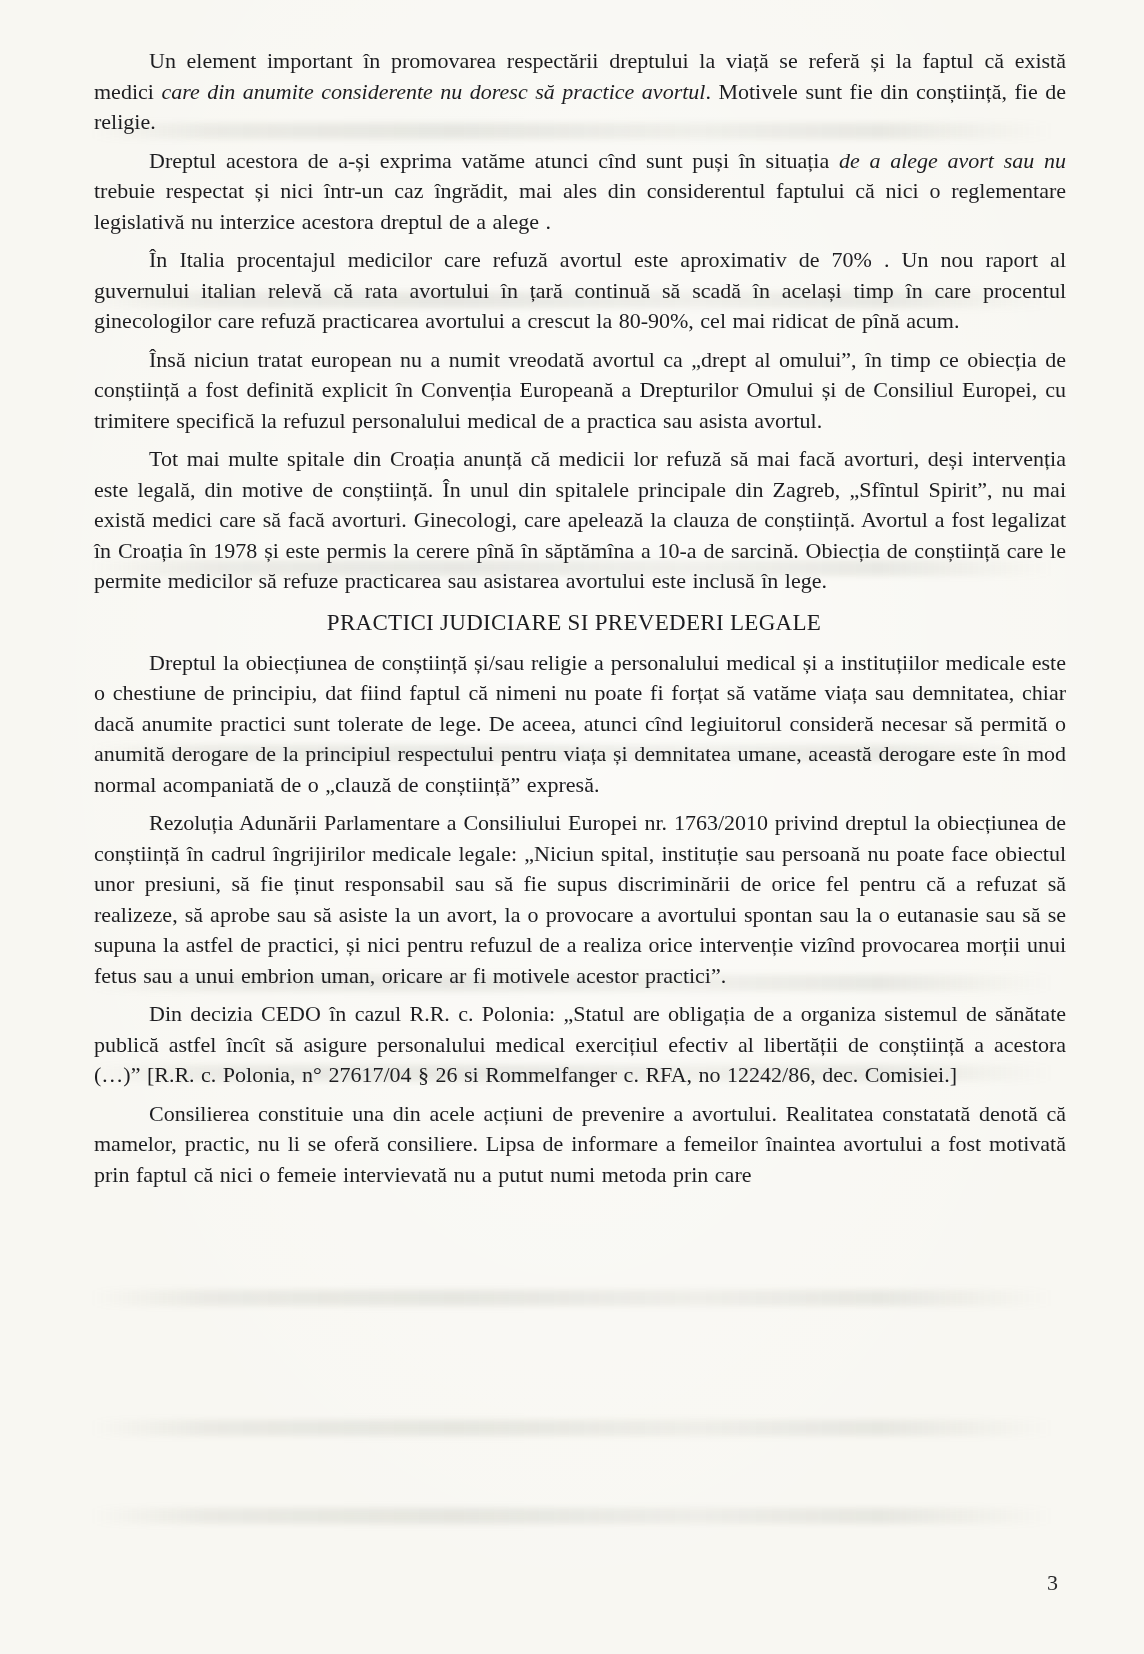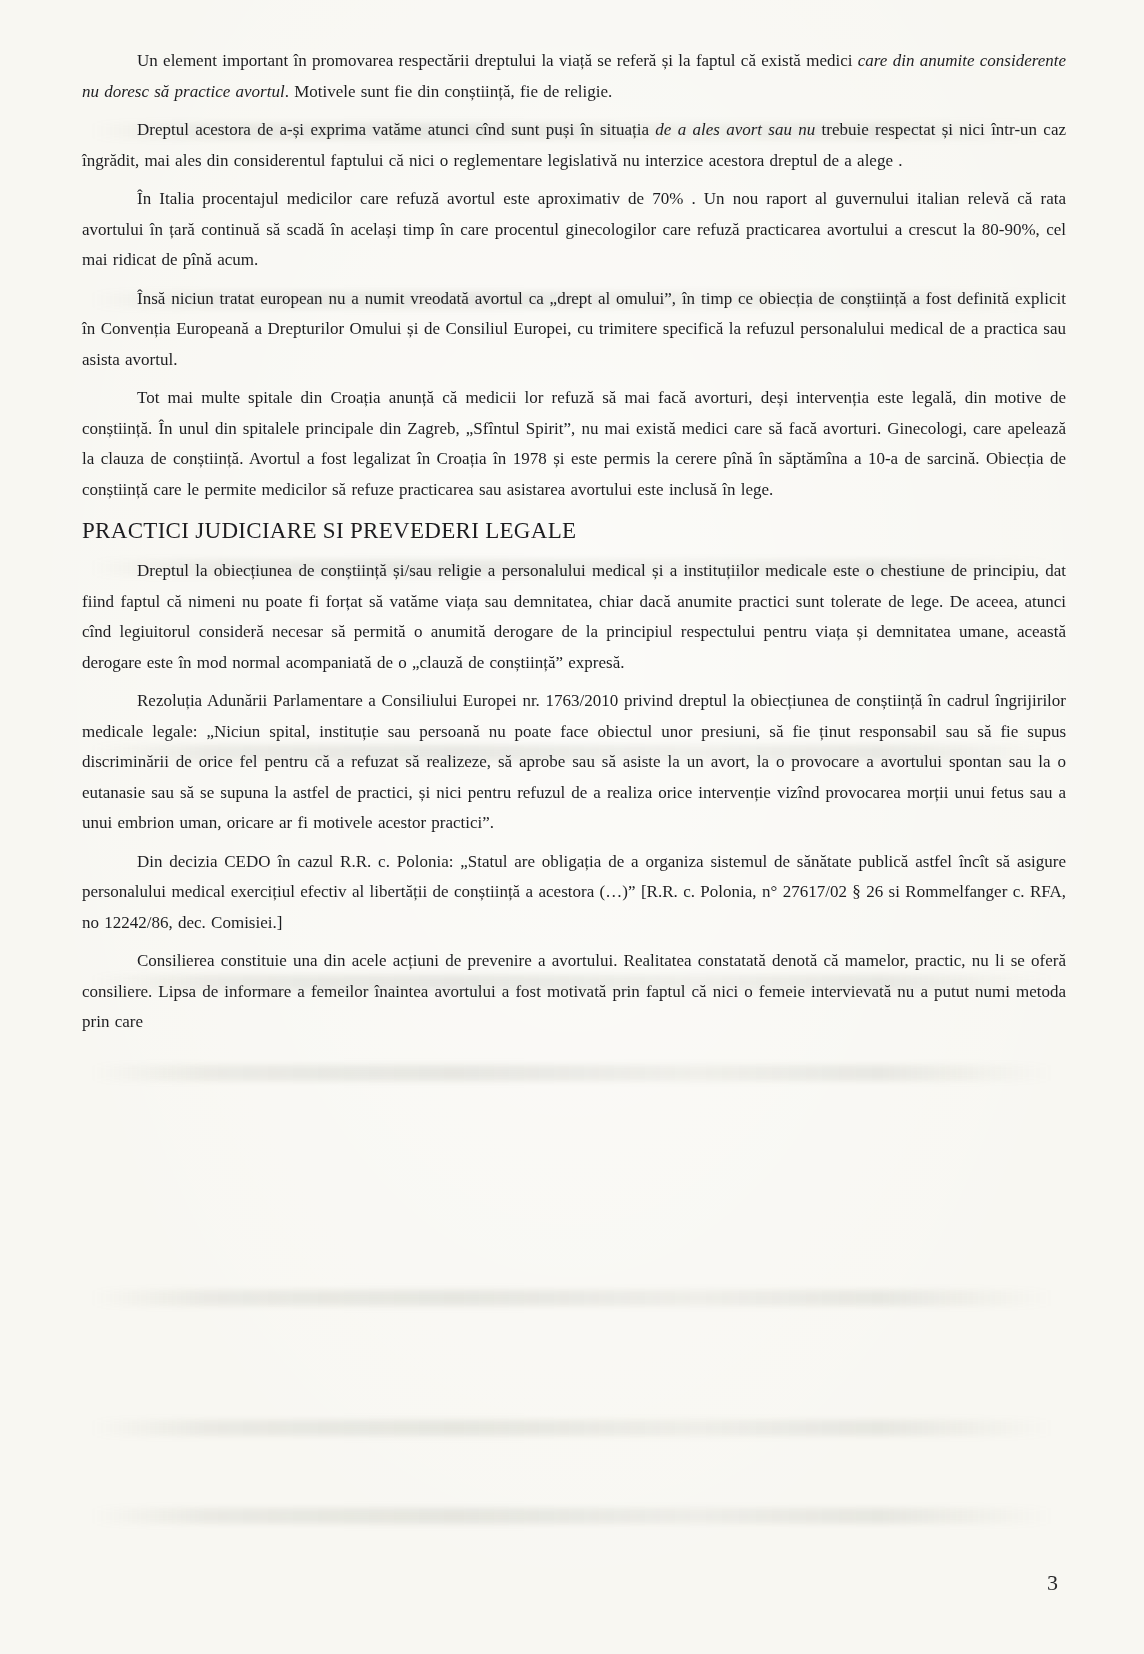--- a/index.html
+++ b/index.html
@@ -13,32 +13,32 @@
     overflow:hidden;
     font-family:"Liberation Serif","DejaVu Serif",serif;
     color:#1d1d20;
     box-shadow:0 0 12px rgba(0,0,0,0.25);
   }
   .content{
     position:absolute;
     left:82px;right:78px;top:46px;
   }
   p.paragraph{
-    margin:0 0 8px 0;
-    font-size:17px;
+    margin:0 0 8px 12px;
+    font-size:22px;
     line-height:30.5px;
     text-align:justify;
     text-indent:55px;
     word-spacing:1px;
   }
   h2.heading{
     margin:10px 0 10px 0;
     font-size:23px;
     line-height:31px;
-    text-align:left;
+    text-align:center;
     font-weight:bold;
     text-indent:0;
     letter-spacing:0.3px;
   }
   .b{font-weight:normal;}
   .i{font-style:italic;}
   .pagenum{
     position:absolute;
     right:86px;
     bottom:58px;
@@ -72,25 +72,25 @@
   <div class="ghost" style="top:560px;"></div>
   <div class="ghost" style="top:745px;"></div>
   <div class="ghost" style="top:975px;"></div>
   <div class="ghost" style="top:1065px;"></div>
   <div class="ghost" style="top:1290px;"></div>
   <div class="ghost" style="top:1420px;"></div>
   <div class="ghost" style="top:1508px;"></div>
 
   <main class="content">
       <p class="paragraph"><span>Un element important în promovarea respectării dreptului la viață se referă și la faptul că există medici </span><span class="i">care din anumite considerente nu doresc să practice avortul</span><span>. Motivele sunt fie din conștiință, fie de religie.</span></p>
-      <p class="paragraph"><span>Dreptul acestora de a-și exprima vatăme atunci cînd sunt puși în situația </span><span class="i">de a ales avort sau nu</span><span> trebuie respectat și nici într-un caz îngrădit, mai ales din considerentul faptului că nici o reglementare legislativă nu interzice acestora dreptul de a alege .</span></p>
+      <p class="paragraph"><span>Dreptul acestora de a-și exprima vatăme atunci cînd sunt puși în situația </span><span class="i">de a alege avort sau nu</span><span> trebuie respectat și nici într-un caz îngrădit, mai ales din considerentul faptului că nici o reglementare legislativă nu interzice acestora dreptul de a alege .</span></p>
       <p class="paragraph"><span>În </span><span class="b">Italia</span><span> procentajul medicilor care refuză avortul este aproximativ de 70% . Un nou raport al guvernului italian relevă că rata avortului în țară continuă să scadă în același timp în care procentul ginecologilor care refuză practicarea avortului a crescut la 80-90%, cel mai ridicat de pînă acum.</span></p>
       <p class="paragraph"><span>Însă niciun tratat european nu a numit vreodată avortul ca „drept al omului”, în timp ce obiecția de conștiință a fost definită explicit în Convenția Europeană a Drepturilor Omului și de Consiliul Europei, cu trimitere specifică la refuzul personalului medical de a practica sau asista avortul.</span></p>
       <p class="paragraph"><span>Tot mai multe spitale din </span><span class="b">Croația</span><span> anunță că medicii lor refuză să mai facă avorturi, deși intervenția este legală, din motive de conștiință. În unul din spitalele principale din Zagreb, „Sfîntul Spirit”, nu mai există medici care să facă avorturi. Ginecologi, care apelează la clauza de conștiință. Avortul a fost legalizat în Croația în 1978 și este permis la cerere pînă în săptămîna a 10-a de sarcină. Obiecția de conștiință care le permite medicilor să refuze practicarea sau asistarea avortului este inclusă în lege.</span></p>
       <h2 class="heading"><span class="b">PRACTICI JUDICIARE SI PREVEDERI LEGALE</span></h2>
       <p class="paragraph"><span>Dreptul la obiecțiunea de conștiință și/sau religie a personalului medical și a instituțiilor medicale este o chestiune de principiu, dat fiind faptul că nimeni nu poate fi forțat să vatăme viața sau demnitatea, chiar dacă anumite practici sunt tolerate de lege. De aceea, atunci cînd legiuitorul consideră necesar să permită o anumită derogare de la principiul respectului pentru viața și demnitatea umane, această derogare este în mod normal acompaniată de o „clauză de conștiință” expresă.</span></p>
       <p class="paragraph"><span class="b">Rezoluția Adunării Parlamentare a Consiliului Europei</span><span> nr. 1763/2010 privind dreptul la obiecțiunea de conștiință în cadrul îngrijirilor medicale legale: „Niciun spital, instituție sau persoană nu poate face obiectul unor presiuni, să fie ținut responsabil sau să fie supus discriminării de orice fel pentru că a refuzat să realizeze, să aprobe sau să asiste la un avort, la o provocare a avortului spontan sau la o eutanasie sau să se supuna la astfel de practici, și nici pentru refuzul de a realiza orice intervenție vizînd provocarea morții unui fetus sau a unui embrion uman, oricare ar fi motivele acestor practici”.</span></p>
-      <p class="paragraph"><span>Din </span><span class="b">decizia CEDO</span><span> în cazul R.R. c. Polonia: „Statul are obligația de a organiza sistemul de sănătate publică astfel încît să asigure personalului medical exercițiul efectiv al libertății de conștiință a acestora (…)” [R.R. c. Polonia, n° 27617/02 § 26 si Rommelfanger c. RFA, no 12242/86, dec. Comisiei.]</span></p>
+      <p class="paragraph"><span>Din </span><span class="b">decizia CEDO</span><span> în cazul R.R. c. Polonia: „Statul are obligația de a organiza sistemul de sănătate publică astfel încît să asigure personalului medical exercițiul efectiv al libertății de conștiință a acestora (…)” [R.R. c. Polonia, n° 27617/04 § 26 si Rommelfanger c. RFA, no 12242/86, dec. Comisiei.]</span></p>
       <p class="paragraph"><span>Consilierea constituie una din acele acțiuni de prevenire a avortului. Realitatea constatată denotă că mamelor, practic, nu li se oferă consiliere. Lipsa de informare a femeilor înaintea avortului a fost motivată prin faptul că nici o femeie intervievată nu a putut numi metoda prin care</span></p>
     </main>
 
   <div class="pagenum">3</div>
 </div>
 
 </body></html>

